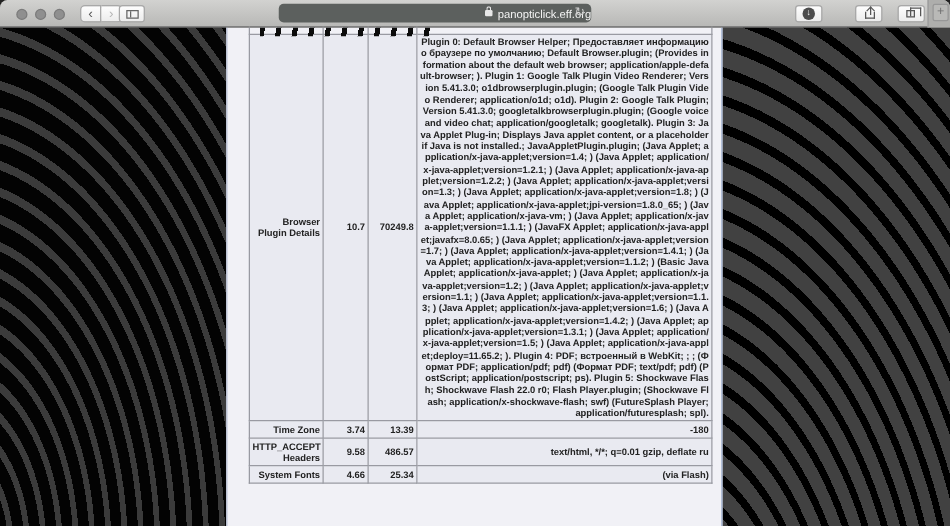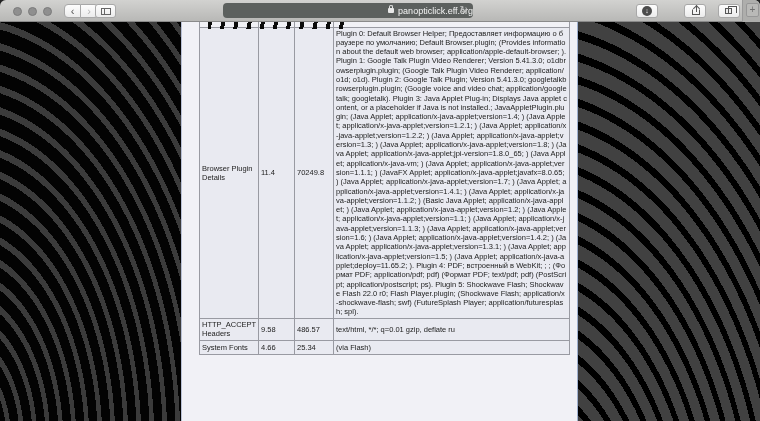--- a/index.html
+++ b/index.html
@@ -52,22 +52,22 @@
   .fp-right { position:absolute; left:578px; top:0; width:182px; height:399px; background-color:#414141;
     background-image:repeating-radial-gradient(ellipse 620px 980px at -35% 135%, #000 0 5px, rgba(0,0,0,0) 5px 14px); }
 
   
   .content { position:absolute; left:181px; top:0; width:397px; height:399px; background:#f1f1f6;
     border-left:1px solid #b9c1d6; border-right:1px solid #9fb0cf; }
   .fp-slashes { position:absolute; left:26px; top:0; width:142px; height:7px; z-index:5;
     background:repeating-linear-gradient(100deg, #0b0b0b 0 4px, rgba(0,0,0,0) 4px 13px); }
 
   table.fp { position:absolute; left:17px; top:-1px; width:370px; border-collapse:collapse; table-layout:fixed; z-index:2; }
-  table.fp td { border:1px solid #999aa2; background:#e9eaf1; color:#222; text-align:left;
-    vertical-align:middle; font-size:7.5px; padding:1px 2px; overflow:hidden; }
+  table.fp td { border:1px solid #999aa2; background:#e9eaf1; color:#222; text-align:right;
+    vertical-align:middle; font-size:7.5px; padding:1px 2px; overflow:hidden;font-weight:bold; }
   col.c-label { width:59px; } col.c-bits { width:36px; } col.c-onein { width:39px; } col.c-value { width:236px; }
   tr.r-partial { height:6px; } tr.r-partial td { background:transparent; border-top:none; }
   tr.r-single { height:14px; } tr.r-double { height:22px;margin-top:36px; } tr.r-dnt { height:26px; }
   td.plugin-cell { font-size:7px; line-height:9.3px; text-align:center; overflow-wrap:anywhere;
     word-break:break-all; padding:3px 4px; color:#1c1c1c; }
   td.label-cell { font-size:7.8px; line-height:9px; color:#1a1a1a; }
   td.hash-cell { font-size:7px; }
 </style>
 </head>
 <body>
@@ -126,25 +126,31 @@
         <tbody>
             <tr class="r-partial">
           <td></td>
           <td></td>
           <td></td>
           <td></td>
         </tr>
 
         <tr>
           <td class="label-cell">Browser Plugin Details</td>
-          <td>11.4</td>
+          <td>10.7</td>
           <td>70249.8</td>
           <td class="plugin-cell">Plugin 0: Default Browser Helper; Предоставляет информацию о браузере по умолчанию; Default Browser.plugin; (Provides information about the default web browser; application/apple-default-browser; ). Plugin 1: Google Talk Plugin Video Renderer; Version 5.41.3.0; o1dbrowserplugin.plugin; (Google Talk Plugin Video Renderer; application/o1d; o1d). Plugin 2: Google Talk Plugin; Version 5.41.3.0; googletalkbrowserplugin.plugin; (Google voice and video chat; application/googletalk; googletalk). Plugin 3: Java Applet Plug-in; Displays Java applet content, or a placeholder if Java is not installed.; JavaAppletPlugin.plugin; (Java Applet; application/x-java-applet;version=1.4; ) (Java Applet; application/x-java-applet;version=1.2.1; ) (Java Applet; application/x-java-applet;version=1.2.2; ) (Java Applet; application/x-java-applet;version=1.3; ) (Java Applet; application/x-java-applet;version=1.8; ) (Java Applet; application/x-java-applet;jpi-version=1.8.0_65; ) (Java Applet; application/x-java-vm; ) (Java Applet; application/x-java-applet;version=1.1.1; ) (JavaFX Applet; application/x-java-applet;javafx=8.0.65; ) (Java Applet; application/x-java-applet;version=1.7; ) (Java Applet; application/x-java-applet;version=1.4.1; ) (Java Applet; application/x-java-applet;version=1.1.2; ) (Basic Java Applet; application/x-java-applet; ) (Java Applet; application/x-java-applet;version=1.2; ) (Java Applet; application/x-java-applet;version=1.1; ) (Java Applet; application/x-java-applet;version=1.1.3; ) (Java Applet; application/x-java-applet;version=1.6; ) (Java Applet; application/x-java-applet;version=1.4.2; ) (Java Applet; application/x-java-applet;version=1.3.1; ) (Java Applet; application/x-java-applet;version=1.5; ) (Java Applet; application/x-java-applet;deploy=11.65.2; ). Plugin 4: PDF; встроенный в WebKit; ; ; (Формат PDF; application/pdf; pdf) (Формат PDF; text/pdf; pdf) (PostScript; application/postscript; ps). Plugin 5: Shockwave Flash; Shockwave Flash 22.0 r0; Flash Player.plugin; (Shockwave Flash; application/x-shockwave-flash; swf) (FutureSplash Player; application/futuresplash; spl).</td>
         </tr>
 
+        <tr class="r-single">
+          <td class="label-cell">Time Zone</td>
+          <td>3.74</td>
+          <td>13.39</td>
+          <td>-180</td>
+        </tr>
 
 
         <tr class="r-double">
           <td class="label-cell">HTTP_ACCEPT Headers</td>
           <td>9.58</td>
           <td>486.57</td>
           <td>text/html, */*; q=0.01 gzip, deflate ru</td>
         </tr>
 
 

